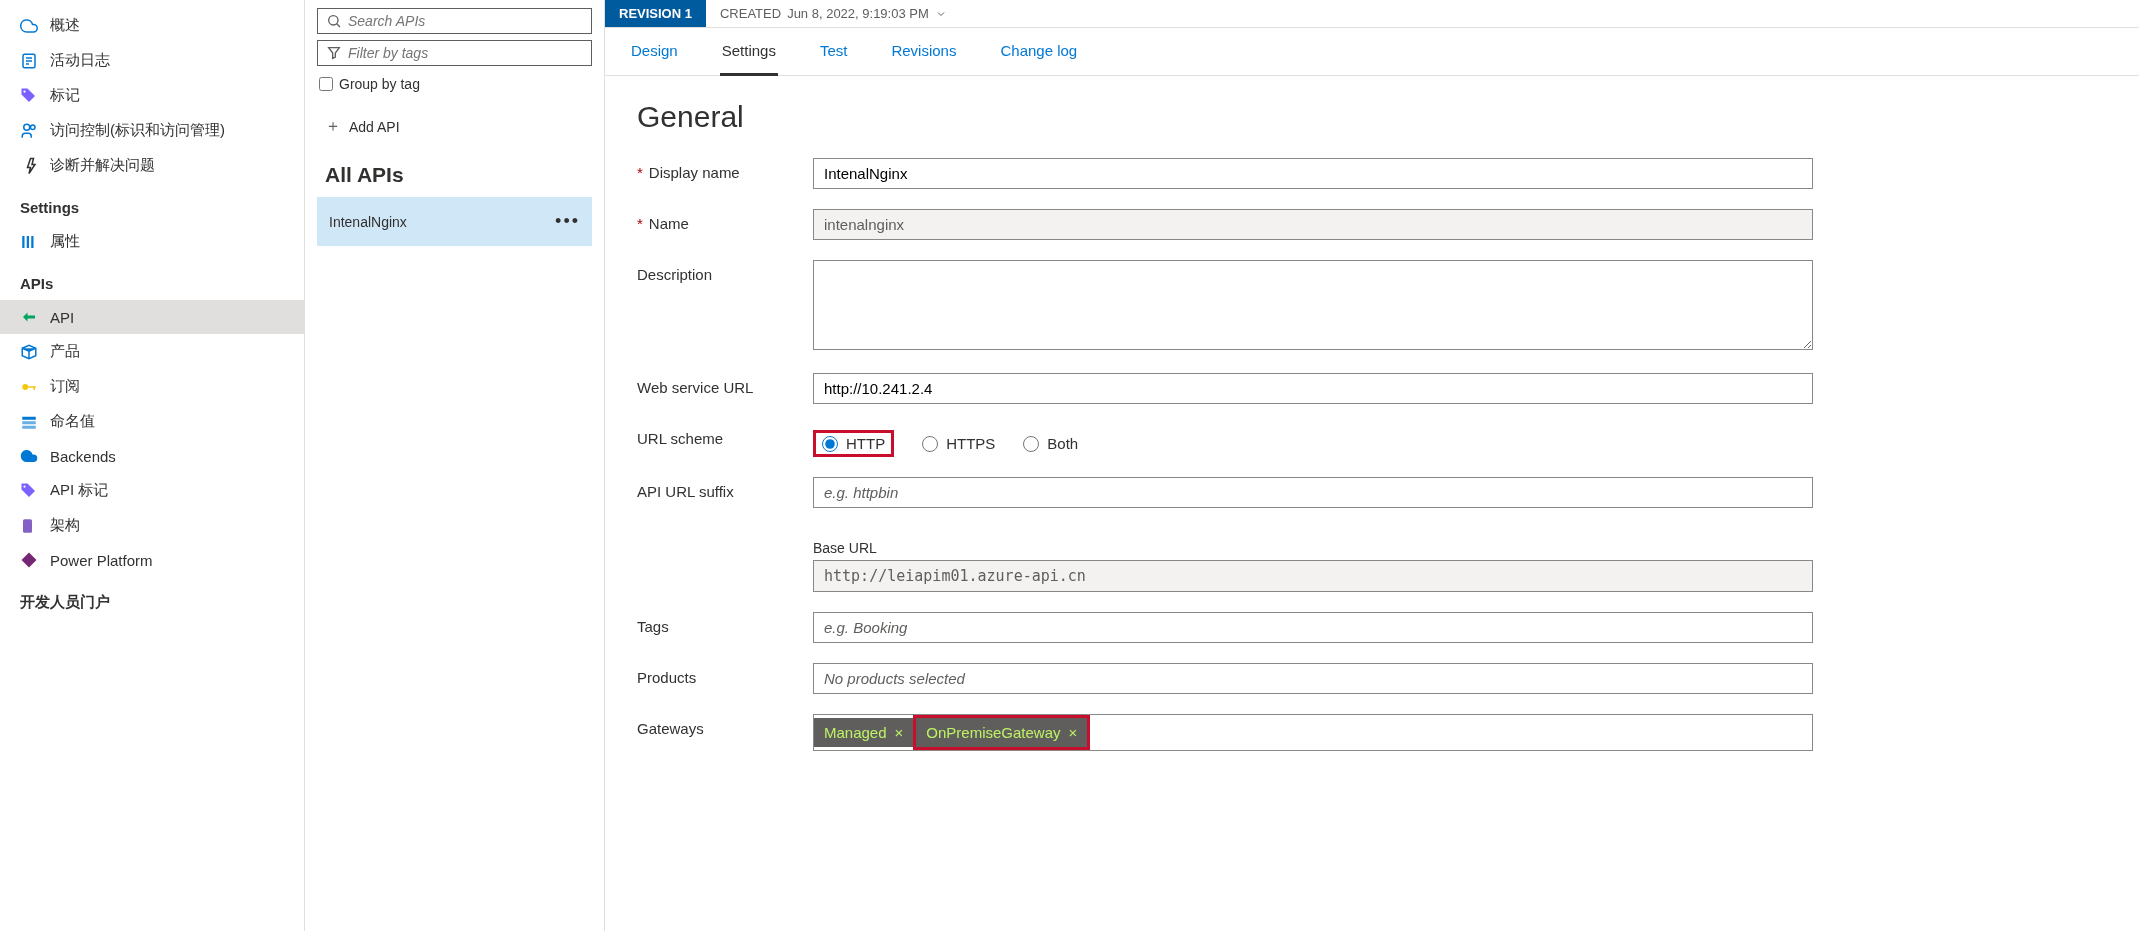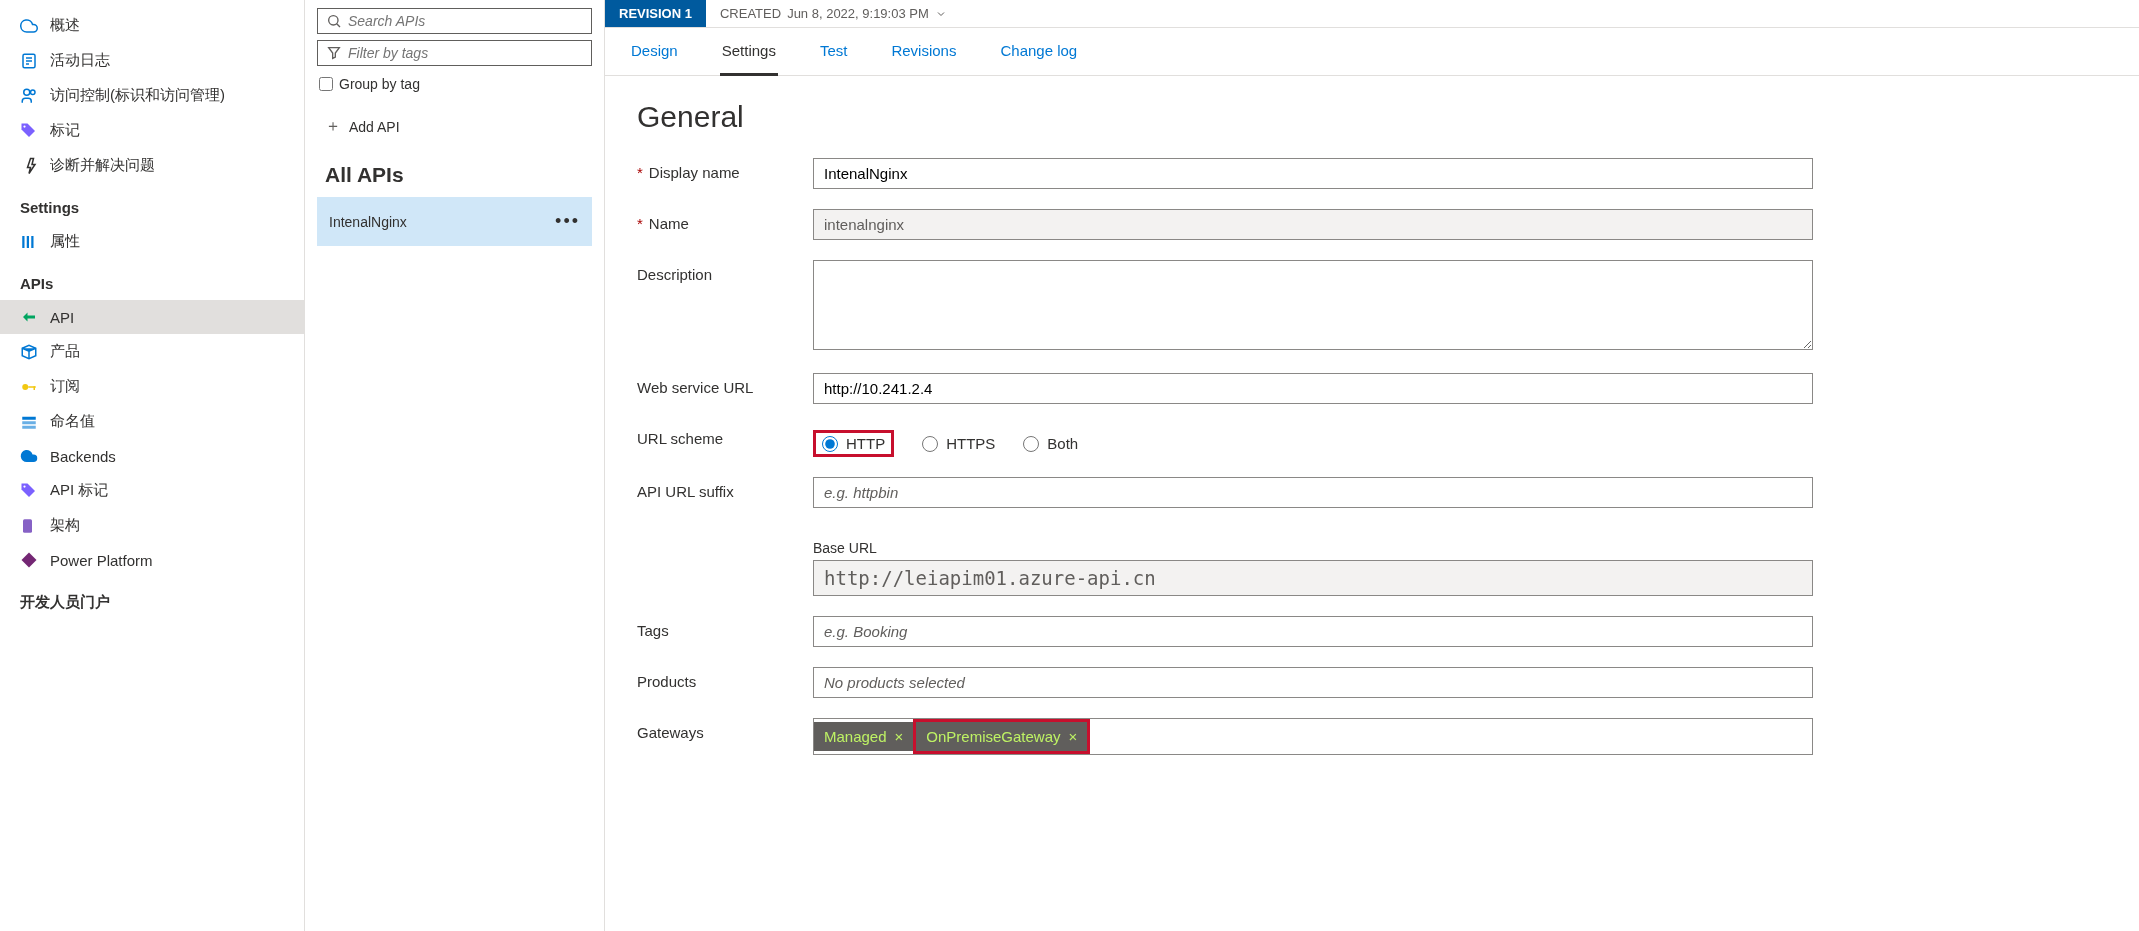--- a/index.html
+++ b/index.html
@@ -41,21 +41,21 @@
 .form-ctrl { flex:1; max-width:1000px; }
 .form-ctrl input[type=text], .form-ctrl textarea { width:100%; border:1px solid #8a8886; padding:6px 10px; font-size:15px; font-family:inherit; }
 .form-ctrl input[readonly] { background:#f3f2f1; color:#605e5c; }
 .form-ctrl textarea { height:90px; resize:both; }
 .form-ctrl .placeholder-input::placeholder { color:#605e5c; font-style:italic; }
 .radio-row { display:flex; gap:28px; align-items:center; padding-top:6px; }
 .radio-opt { display:flex; align-items:center; gap:8px; font-size:15px; }
 .radio-opt input { width:16px; height:16px; accent-color:#0078d4; }
 .hl-box { border:3px solid #c70f2d; padding:2px 6px; display:inline-flex; align-items:center; gap:8px; }
 .sub-label { font-size:14px; color:#323130; margin-bottom:4px; margin-top:12px; }
-.readonly-box { background:#f3f2f1; border:1px solid #8a8886; padding:6px 10px; font-family: Consolas, monospace; font-size:19px; color:#605e5c; }
+.readonly-box { background:#f3f2f1; border:1px solid #8a8886; padding:6px 10px; font-family: Consolas, monospace; font-size:15px; color:#605e5c; }
 .tag-input, .prod-input { width:100%; border:1px solid #8a8886; padding:6px 10px; font-size:15px; font-style:italic; color:#15803d; }
 .gw-row { display:flex; align-items:center; border:1px solid #8a8886; }
 .gw-chip { background:#605e5c; color:#bef264; padding:6px 10px; display:flex; align-items:center; gap:8px; font-size:15px; }
 .gw-chip .x { cursor:pointer; }
 .hl-chip { border:3px solid #c70f2d; }
 .gw-rest { flex:1; padding:6px 10px; }
 svg { display:block; }
 </style>
 </head>
 <body>
@@ -77,36 +77,36 @@
             <rect x="4" y="3" width="16" height="18" rx="2" fill="none" stroke="#0078d4" stroke-width="2"></rect>
             <line x1="8" y1="8" x2="16" y2="8" stroke="#0078d4" stroke-width="2"></line>
             <line x1="8" y1="12" x2="16" y2="12" stroke="#0078d4" stroke-width="2"></line>
             <line x1="8" y1="16" x2="12" y2="16" stroke="#0078d4" stroke-width="2"></line>
           </svg>
         </span>
       <span>活动日志</span>
     </div>
     <div class="side-item">
       <span class="icon">
+          <svg width="18" height="18" viewBox="0 0 24 24" fill="#7b61ff">
+            <path d="M20 12l-8 8-10-10V2h8l10 10z"></path>
+            <circle cx="6" cy="6" r="1.5" fill="#fff"></circle>
+          </svg>
+        </span>
+      <span>标记</span>
+    </div>
+    <div class="side-item">
+      <span class="icon">
           <svg width="18" height="18" viewBox="0 0 24 24" fill="none" stroke="#0078d4" stroke-width="2">
             <circle cx="9" cy="7" r="4"></circle>
             <path d="M3 21v-2a4 4 0 0 1 4-4h4a4 4 0 0 1 4 4v2"></path>
             <circle cx="17" cy="7" r="3"></circle>
           </svg>
         </span>
       <span>访问控制(标识和访问管理)</span>
-    </div>
-    <div class="side-item">
-      <span class="icon">
-          <svg width="18" height="18" viewBox="0 0 24 24" fill="#7b61ff">
-            <path d="M20 12l-8 8-10-10V2h8l10 10z"></path>
-            <circle cx="6" cy="6" r="1.5" fill="#fff"></circle>
-          </svg>
-        </span>
-      <span>标记</span>
     </div>
     <div class="side-item">
       <span class="icon">
           <svg width="18" height="18" viewBox="0 0 24 24" fill="none" stroke="#323130" stroke-width="2">
             <path d="M14 2l-4 12h4l-2 8 8-12h-4l2-8z"></path>
           </svg>
         </span>
       <span>诊断并解决问题</span>
     </div>
 

